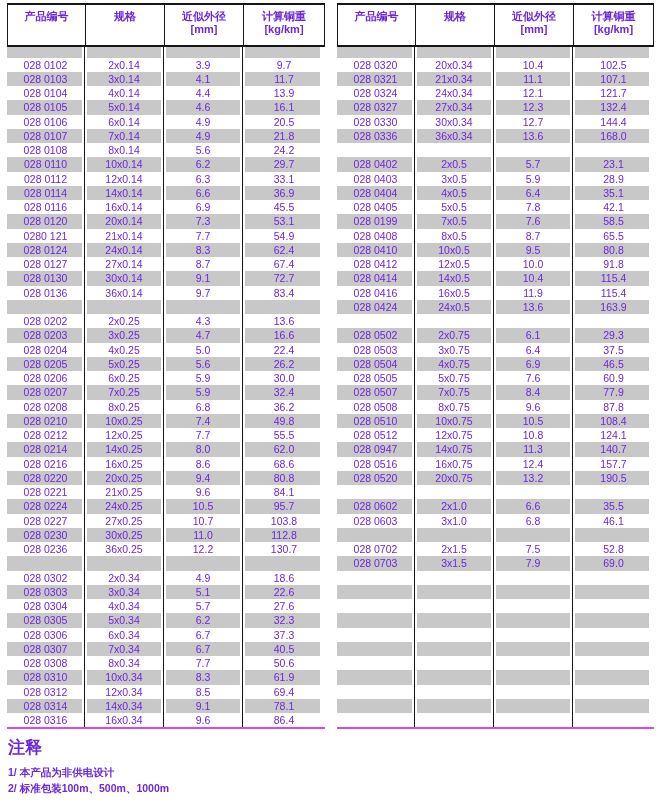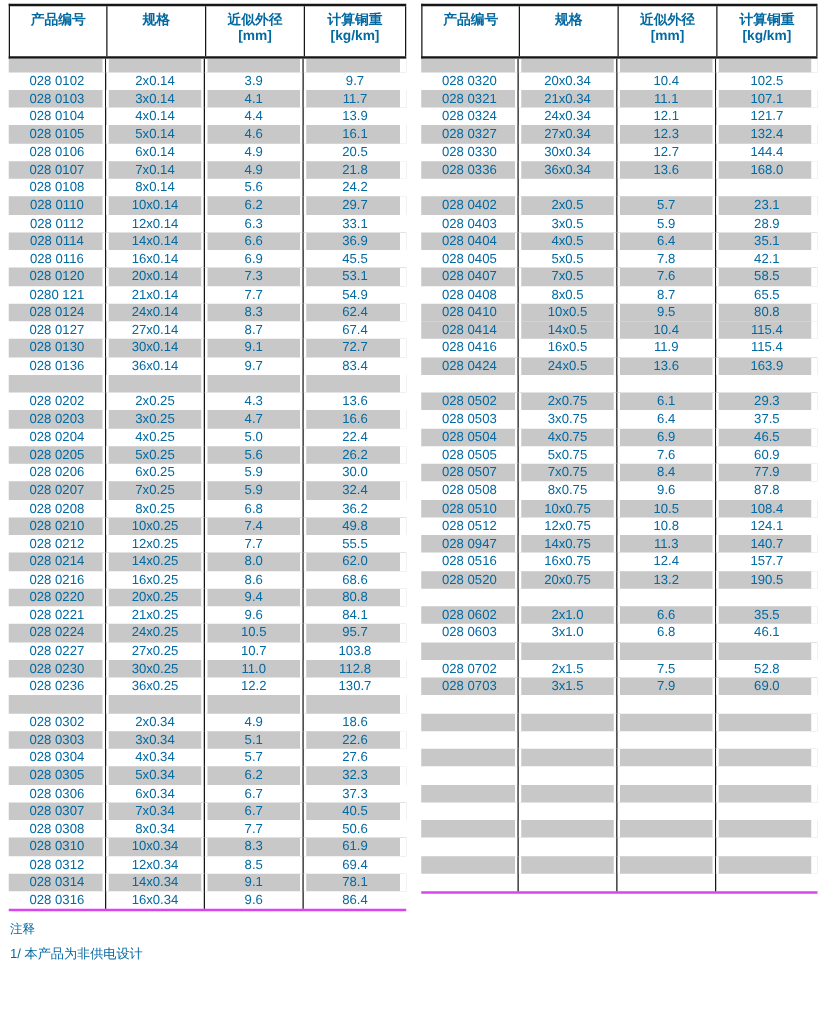--- a/index.html
+++ b/index.html
@@ -1,18 +1,18 @@
 <!DOCTYPE html>
 <html><head>
 <meta charset="utf-8">
 <style>
   html,body{margin:0;padding:0;background:#fff;}
   .sheet{
     position:relative;width:660px;height:810px;background:#ffffff;
-    font-family:"Liberation Sans","DejaVu Sans",sans-serif;color:#0369a1;
+    font-family:"Liberation Sans","DejaVu Sans",sans-serif;color:#6d28d9;
     overflow:hidden;
   }
   .tbl{position:absolute;top:3px;}
   .tbl.left{left:7px;width:318px;}
   .tbl.right{left:337px;width:317px;}
 
   .thead{
     display:grid;grid-template-columns:78px 79px 79px 1fr;
     box-sizing:border-box;height:44px;
     border-top:2.5px solid #161616;
@@ -33,22 +33,22 @@
   }
   .td:not(:last-child){border-right:1px solid #161616;}
   .row.gray .td{background:#c8c8c8;}
   .row.gray .td:not(:first-child):not(:last-child){
     box-shadow:inset 2px 0 0 #fff, inset -2px 0 0 #fff;
   }
   .row.gray .td:first-child{box-shadow:inset -2px 0 0 #fff;}
   .row.gray .td:last-child{box-shadow:inset 2px 0 0 #fff, inset -5px 0 0 #fff;}
 
   .notes{position:absolute;left:8px;top:736px;}
-  .notes-title{font-size:10px;font-weight:normal;margin:0 0 5px 0;}
-  .note-line{font-size:10.5px;line-height:16px;}
+  .notes-title{font-size:17px;font-weight:bold;margin:0 0 5px 0;}
+  .note-line{font-size:10.5px;line-height:16px;font-weight:bold;}
 </style>
 </head>
 <body>
 
 <div class="sheet">
 
   <div class="tbl left">
     <div class="thead">
       <div class="th">
         <div>产品编号</div>
@@ -441,37 +441,43 @@
           <div class="td">6.4</div>
           <div class="td">35.1</div>
         </div>
         <div class="row">
           <div class="td">028 0405</div>
           <div class="td">5x0.5</div>
           <div class="td">7.8</div>
           <div class="td">42.1</div>
         </div>
         <div class="row gray">
-          <div class="td">028 0407</div>
+          <div class="td">028 0199</div>
           <div class="td">7x0.5</div>
           <div class="td">7.6</div>
           <div class="td">58.5</div>
         </div>
         <div class="row">
           <div class="td">028 0408</div>
           <div class="td">8x0.5</div>
           <div class="td">8.7</div>
           <div class="td">65.5</div>
         </div>
         <div class="row gray">
           <div class="td">028 0410</div>
           <div class="td">10x0.5</div>
           <div class="td">9.5</div>
           <div class="td">80.8</div>
         </div>
+        <div class="row">
+          <div class="td">028 0412</div>
+          <div class="td">12x0.5</div>
+          <div class="td">10.0</div>
+          <div class="td">91.8</div>
+        </div>
         <div class="row gray">
           <div class="td">028 0414</div>
           <div class="td">14x0.5</div>
           <div class="td">10.4</div>
           <div class="td">115.4</div>
         </div>
         <div class="row">
           <div class="td">028 0416</div>
           <div class="td">16x0.5</div>
           <div class="td">11.9</div>
@@ -656,15 +662,16 @@
           <div class="td"></div>
           <div class="td"></div>
           <div class="td"></div>
         </div>
       </div>
   </div>
 
   <div class="notes">
     <div class="notes-title">注释</div>
     <div class="note-line">1/ 本产品为非供电设计</div>
+    <div class="note-line">2/ 标准包装100m、500m、1000m</div>
   </div>
 
 </div>
 
 </body></html>

